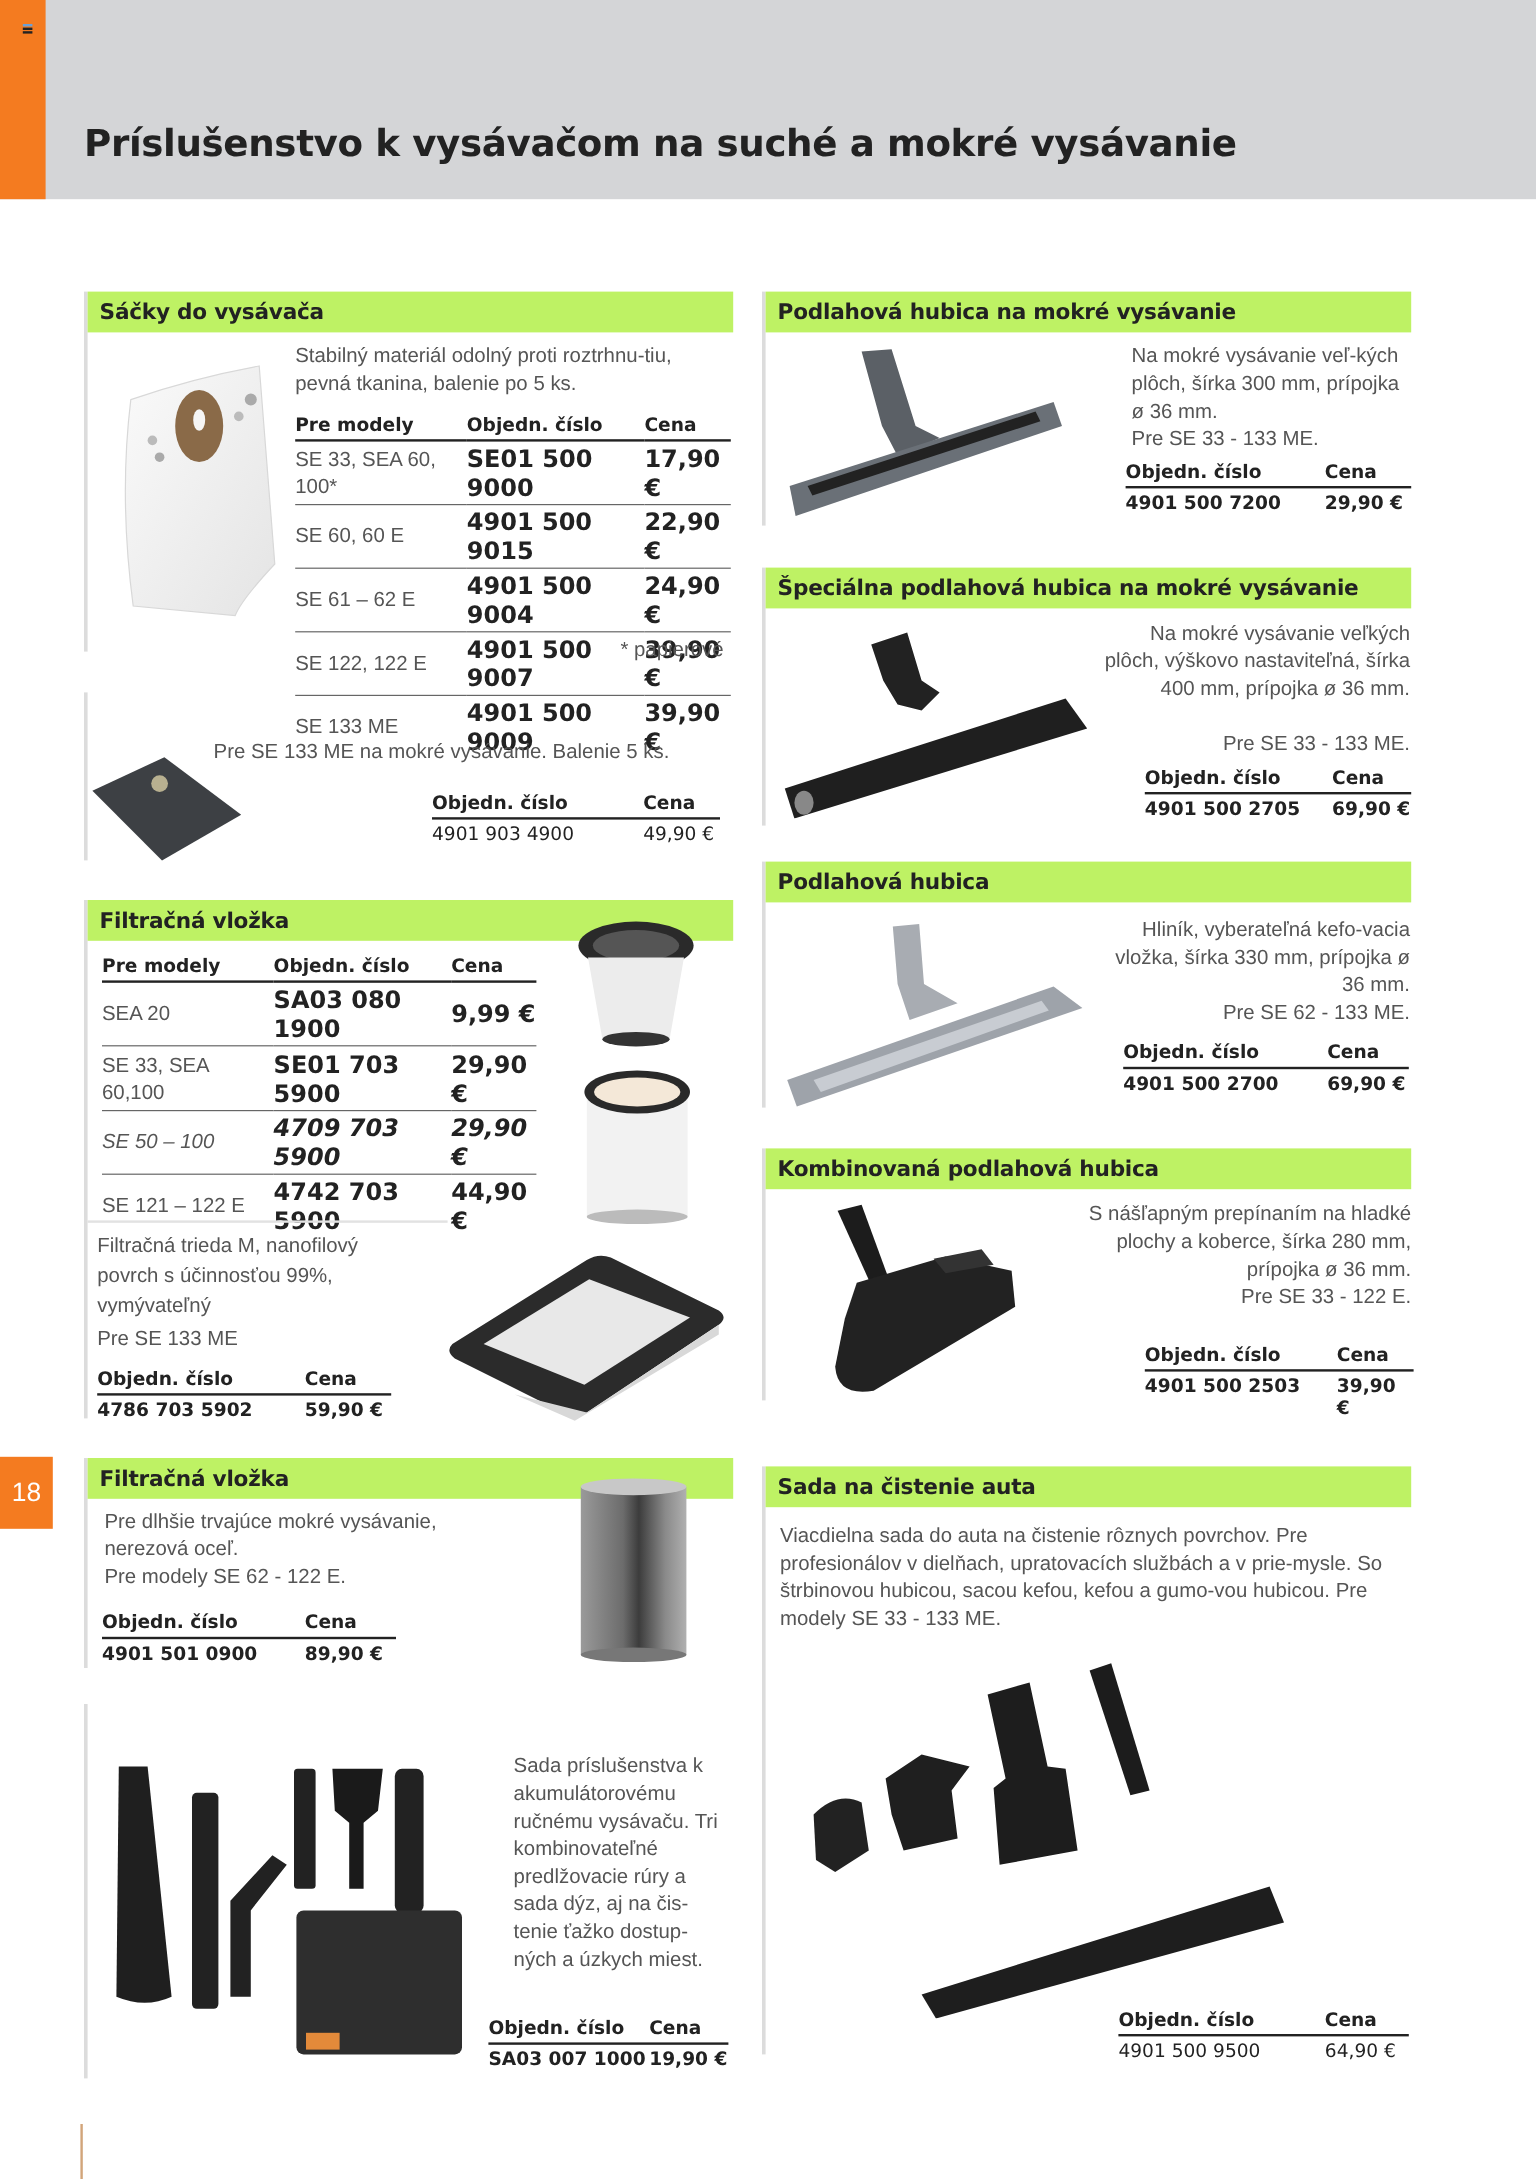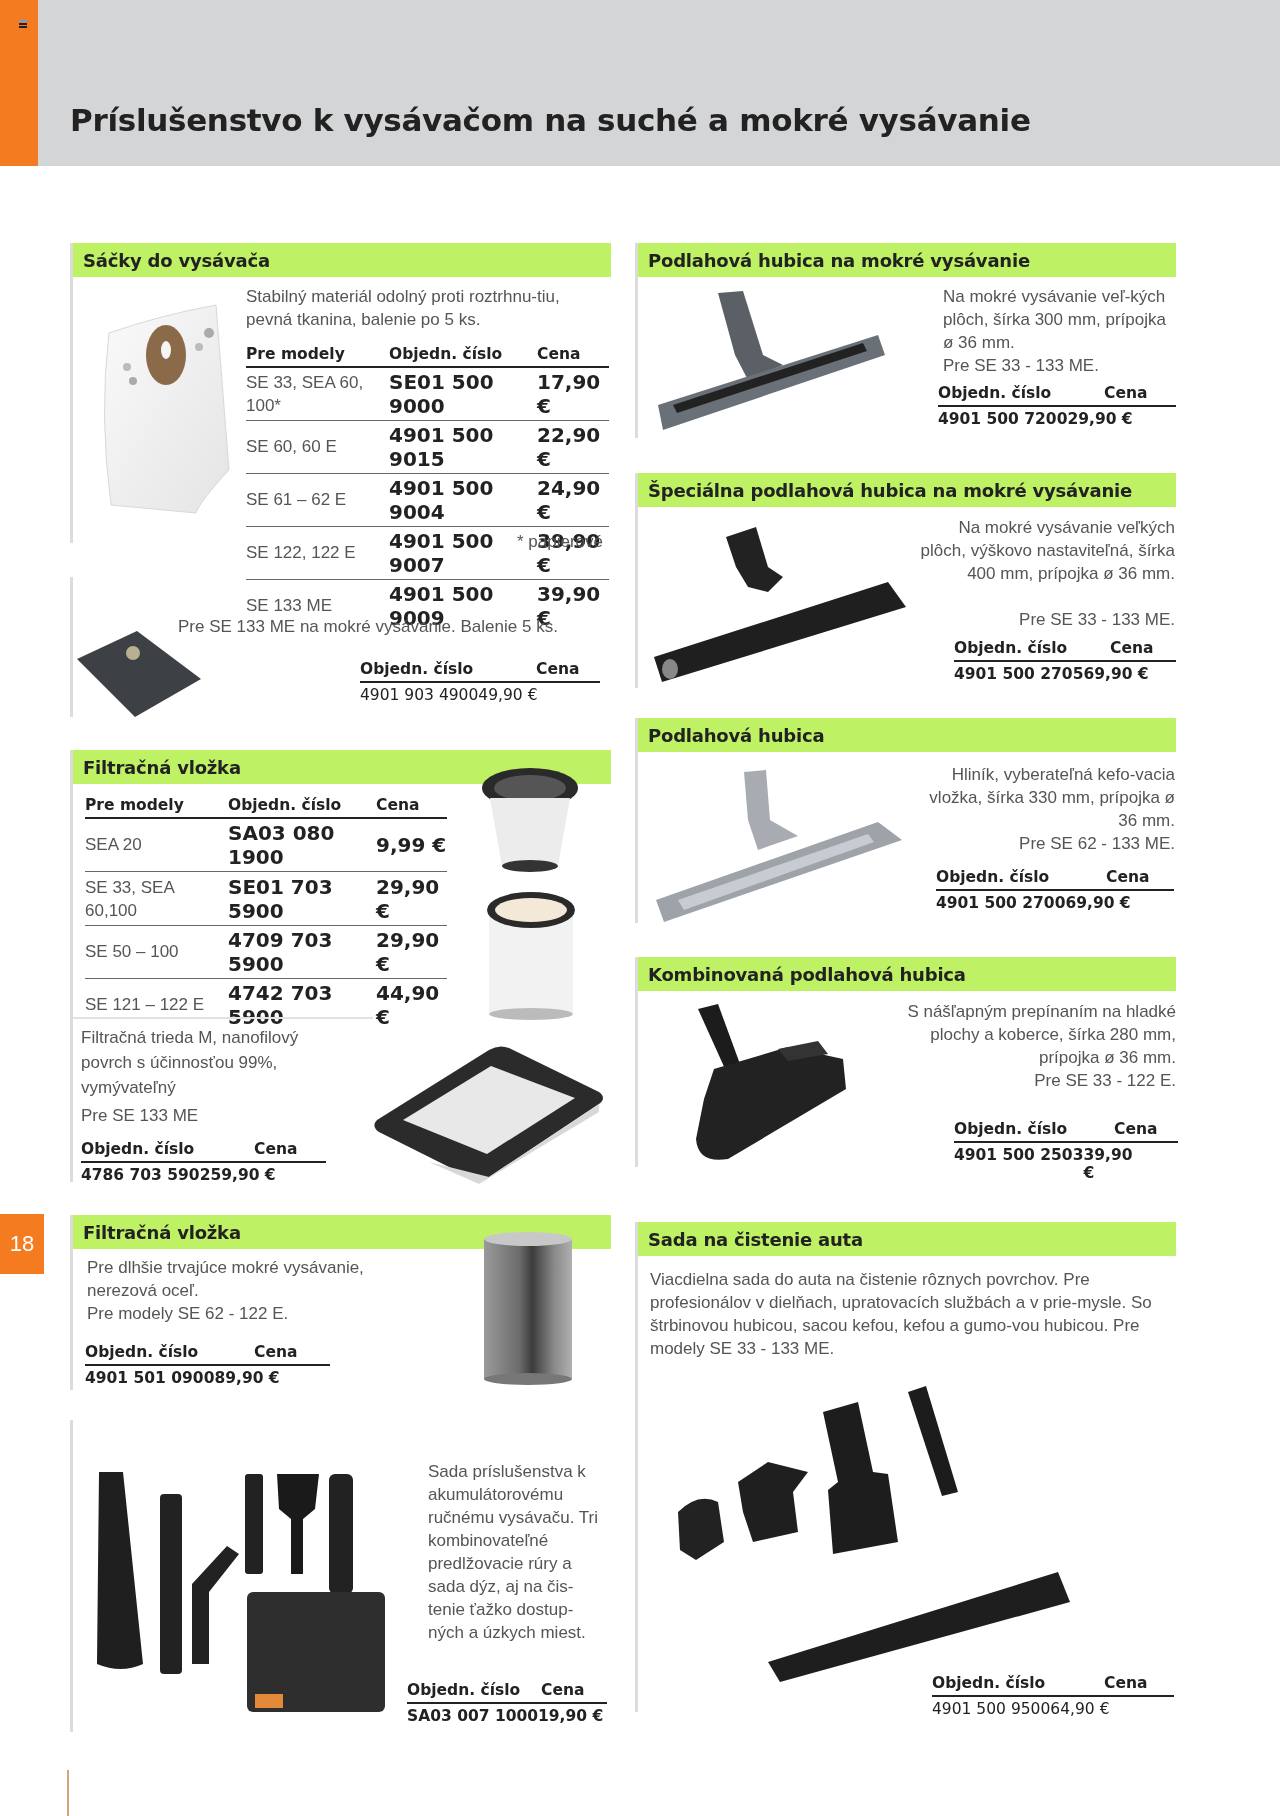--- a/index.html
+++ b/index.html
@@ -25,21 +25,21 @@
   .txt.right { text-align: right; }
 
   table.t { position: absolute; border-collapse: collapse; font-family: "Liberation Sans", sans-serif; font-size: 17px; }
   table.t th { text-align: left; font-weight: bold; color: #222; padding: 0 0 3px 0; border-bottom: 2.5px solid #222; font-family: "DejaVu Sans", sans-serif; font-size: 15.5px; }
   table.t td { color: #555; padding: 2px 0; border-bottom: 1.3px solid #666; vertical-align: middle; }
   table.t td.b { font-weight: bold; color: #222; font-family: "DejaVu Sans", sans-serif; font-size: 20px; }
   table.t tr:last-child td { border-bottom: none; }
 
   .order { position: absolute; font-family: "DejaVu Sans", sans-serif; font-size: 15.5px; }
   .order .hdr { display: flex; justify-content: space-between; font-weight: bold; color: #222; border-bottom: 2.5px solid #222; padding-bottom: 3px; }
-  .order .val { display: flex; font-weight: bold; color: #222; padding-top: 3px; }
+  .order .val { display: flex; justify-content: space-between; font-weight: bold; color: #222; padding-top: 3px; }
 
   .img { position: absolute; }
 </style>
 </head>
 <body>
 
 <div class="header-band"></div>
 <div class="orange-strip"></div>
 <div class="menu-icon">
     <i></i>
@@ -141,21 +141,21 @@
       <tr style="height:43px;">
         <td>SEA 20</td>
         <td class="b">SA03 080 1900</td>
         <td class="b">9,99 €</td>
       </tr>
       <tr style="height:54px;">
         <td style="line-height:23px;">SE 33, SEA 60,100</td>
         <td class="b">SE01 703 5900</td>
         <td class="b">29,90 €</td>
       </tr>
-      <tr style="height:43px;">
+      <tr style="height:43px;font-style:italic;">
         <td>SE 50 – 100</td>
         <td class="b">4709 703 5900</td>
         <td class="b">29,90 €</td>
       </tr>
       <tr style="height:43px;">
         <td>SE 121 – 122 E</td>
         <td class="b">4742 703 5900</td>
         <td class="b">44,90 €</td>
       </tr>
     </tbody>

